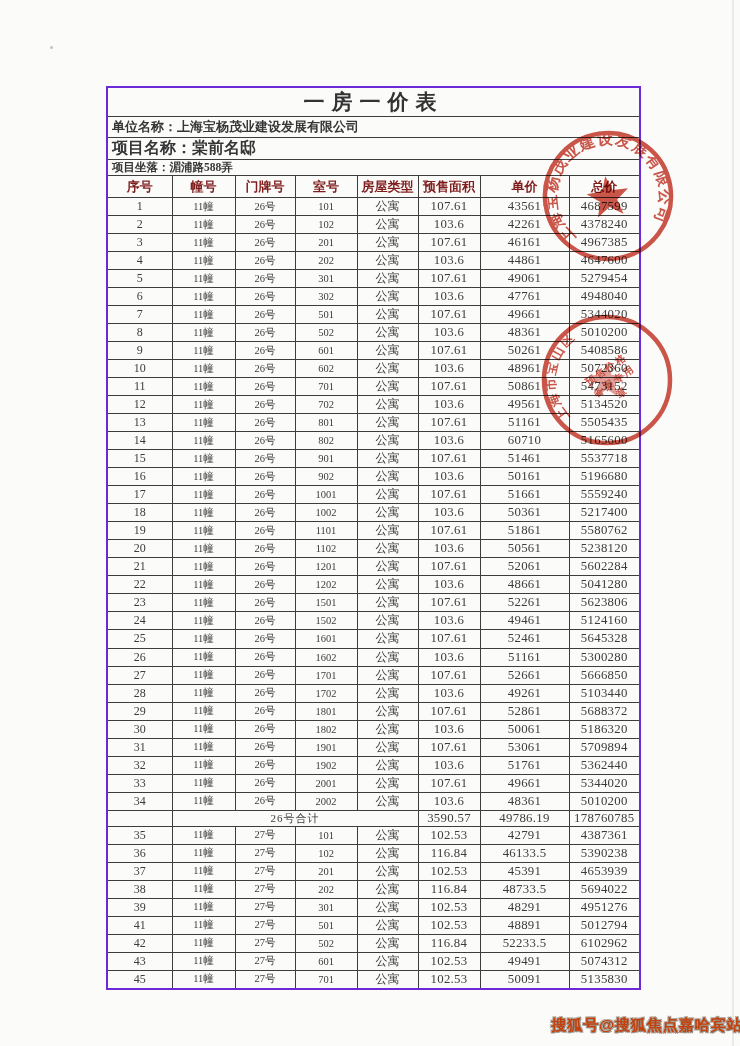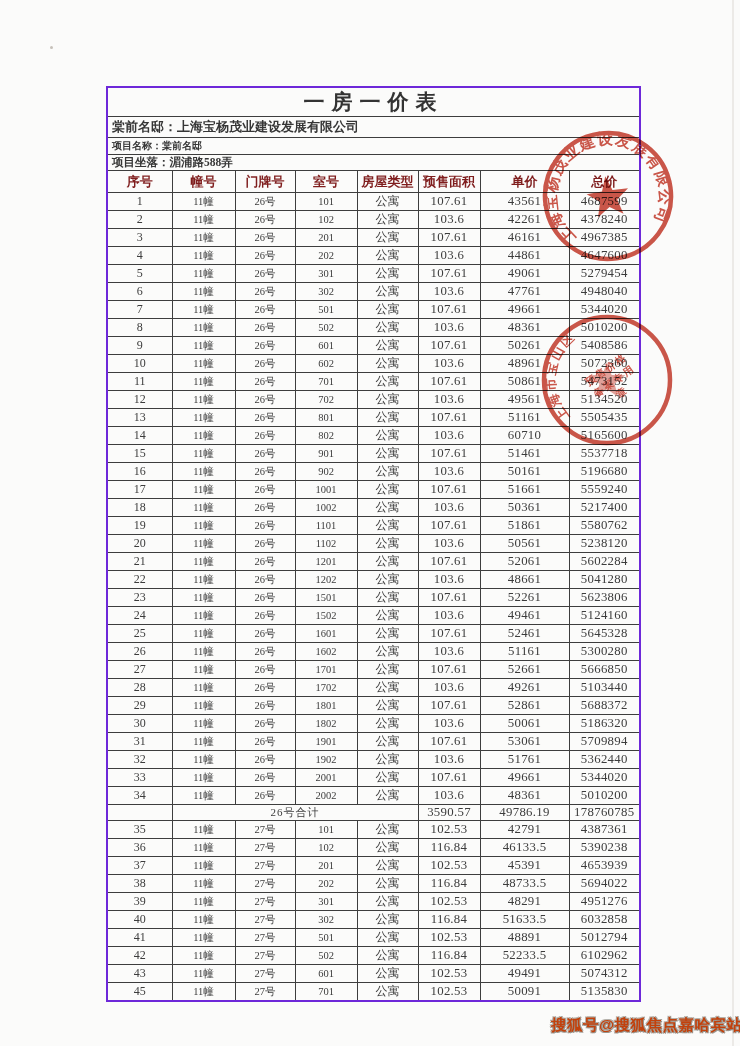--- a/index.html
+++ b/index.html
@@ -18,21 +18,21 @@
     border:2px solid #6d28d9;
   }
   .price td,.price th{
     border:1px solid #3d3d3d;padding:0;text-align:center;
     overflow:hidden;white-space:nowrap;font-weight:normal;color:#3c3c3c;
   }
   tr.title-row{height:28px;}
   tr.title-row td{font-size:21px;font-weight:bold;letter-spacing:7px;color:#333;}
   tr.info-row td{text-align:left;padding-left:4px;font-weight:bold;color:#363636;}
   tr.info-row-1{height:21px;} tr.info-row-1 td{font-size:13px;}
-  tr.info-row-2{height:17px;} tr.info-row-2 td{font-size:10px;}
+  tr.info-row-2{height:17px;} tr.info-row-2 td{font-size:16px;}
   tr.info-row-3{height:16px;} tr.info-row-3 td{font-size:11.5px;}
   tr.header-row{height:22px;}
   tr.header-row th{font-size:13px;font-weight:bold;color:#7f1d1d;}
   .c0{font-size:12px;}
   .c1,.c2,.c3{font-size:10.5px;}
   .c4{font-size:12px;}
   .c5,.c6,.c7{font-size:12.8px;letter-spacing:0.3px;}
   .subtotal-label{font-size:11px;letter-spacing:1px;margin-top:24px;}
 
   .stamp{position:absolute;mix-blend-mode:multiply;opacity:0.85;}
@@ -62,21 +62,21 @@
     <col style="width:61px">
       <col style="width:62px">
       <col style="width:89px">
       <col style="width:71px">
   </colgroup>
   <tbody>
     <tr class="title-row">
       <td colspan="8">一房一价表</td>
     </tr>
     <tr class="info-row info-row-1">
-      <td colspan="8"><span>棠前名邸：</span><span>上海宝杨茂业建设发展有限公司</span></td>
+      <td colspan="8"><span>单位名称：</span><span>上海宝杨茂业建设发展有限公司</span></td>
     </tr>
     <tr class="info-row info-row-2">
       <td colspan="8"><span>项目名称：</span><span>棠前名邸</span></td>
     </tr>
     <tr class="info-row info-row-3">
       <td colspan="8"><span>项目坐落：</span><span>湄浦路588弄</span></td>
     </tr>
     <tr class="header-row">
       <th>序号</th>
       <th>幢号</th>
@@ -480,30 +480,20 @@
         <td class="c0">39</td>
         <td class="c1">11幢</td>
         <td class="c2">27号</td>
         <td class="c3">301</td>
         <td class="c4">公寓</td>
         <td class="c5">102.53</td>
         <td class="c6">48291</td>
         <td class="c7">4951276</td>
       </tr>
       <tr>
-        <td class="c0">40</td>
-        <td class="c1">11幢</td>
-        <td class="c2">27号</td>
-        <td class="c3">302</td>
-        <td class="c4">公寓</td>
-        <td class="c5">116.84</td>
-        <td class="c6">51633.5</td>
-        <td class="c7">6032858</td>
-      </tr>
-      <tr>
         <td class="c0">41</td>
         <td class="c1">11幢</td>
         <td class="c2">27号</td>
         <td class="c3">501</td>
         <td class="c4">公寓</td>
         <td class="c5">102.53</td>
         <td class="c6">48891</td>
         <td class="c7">5012794</td>
       </tr>
       <tr>

